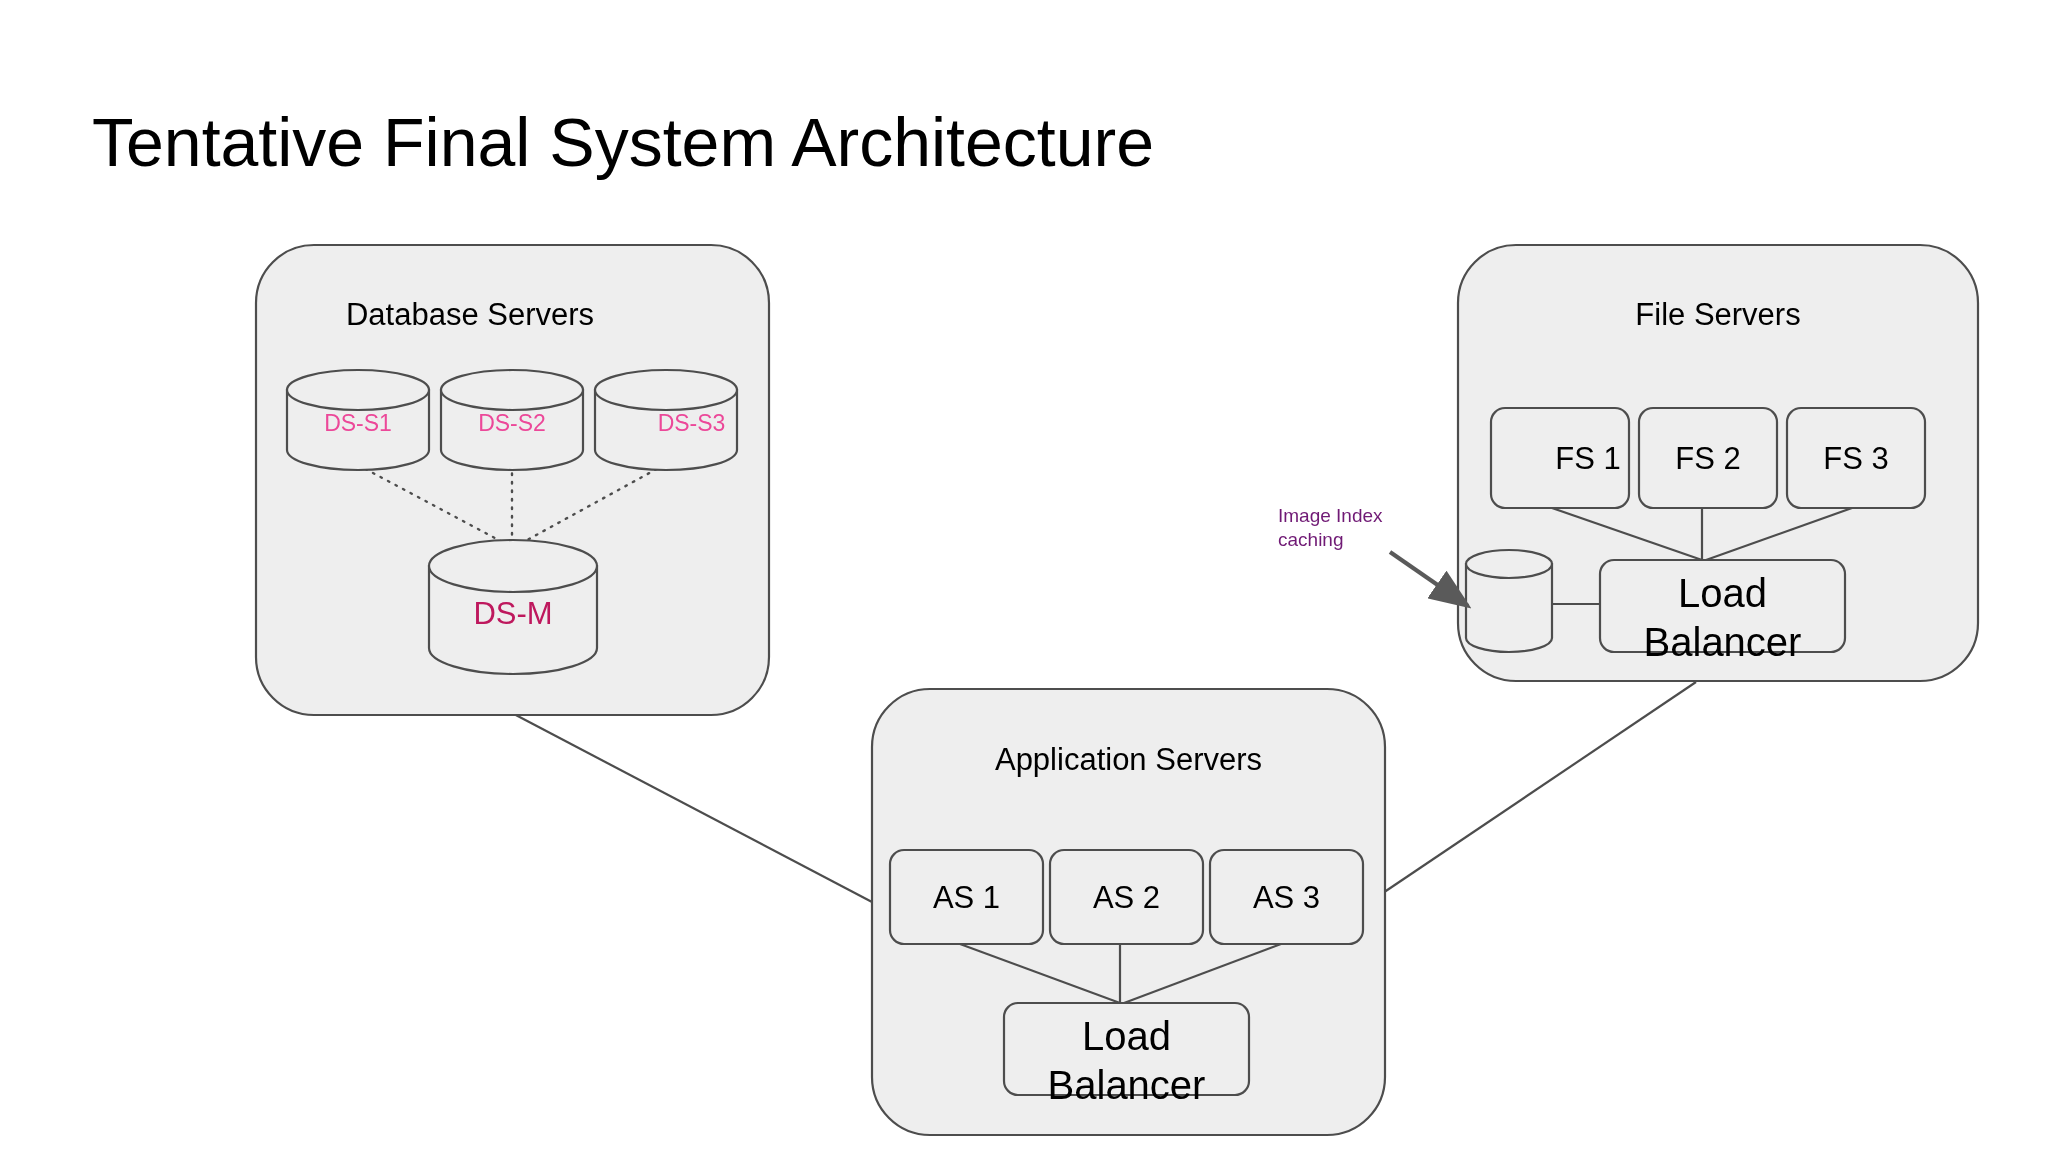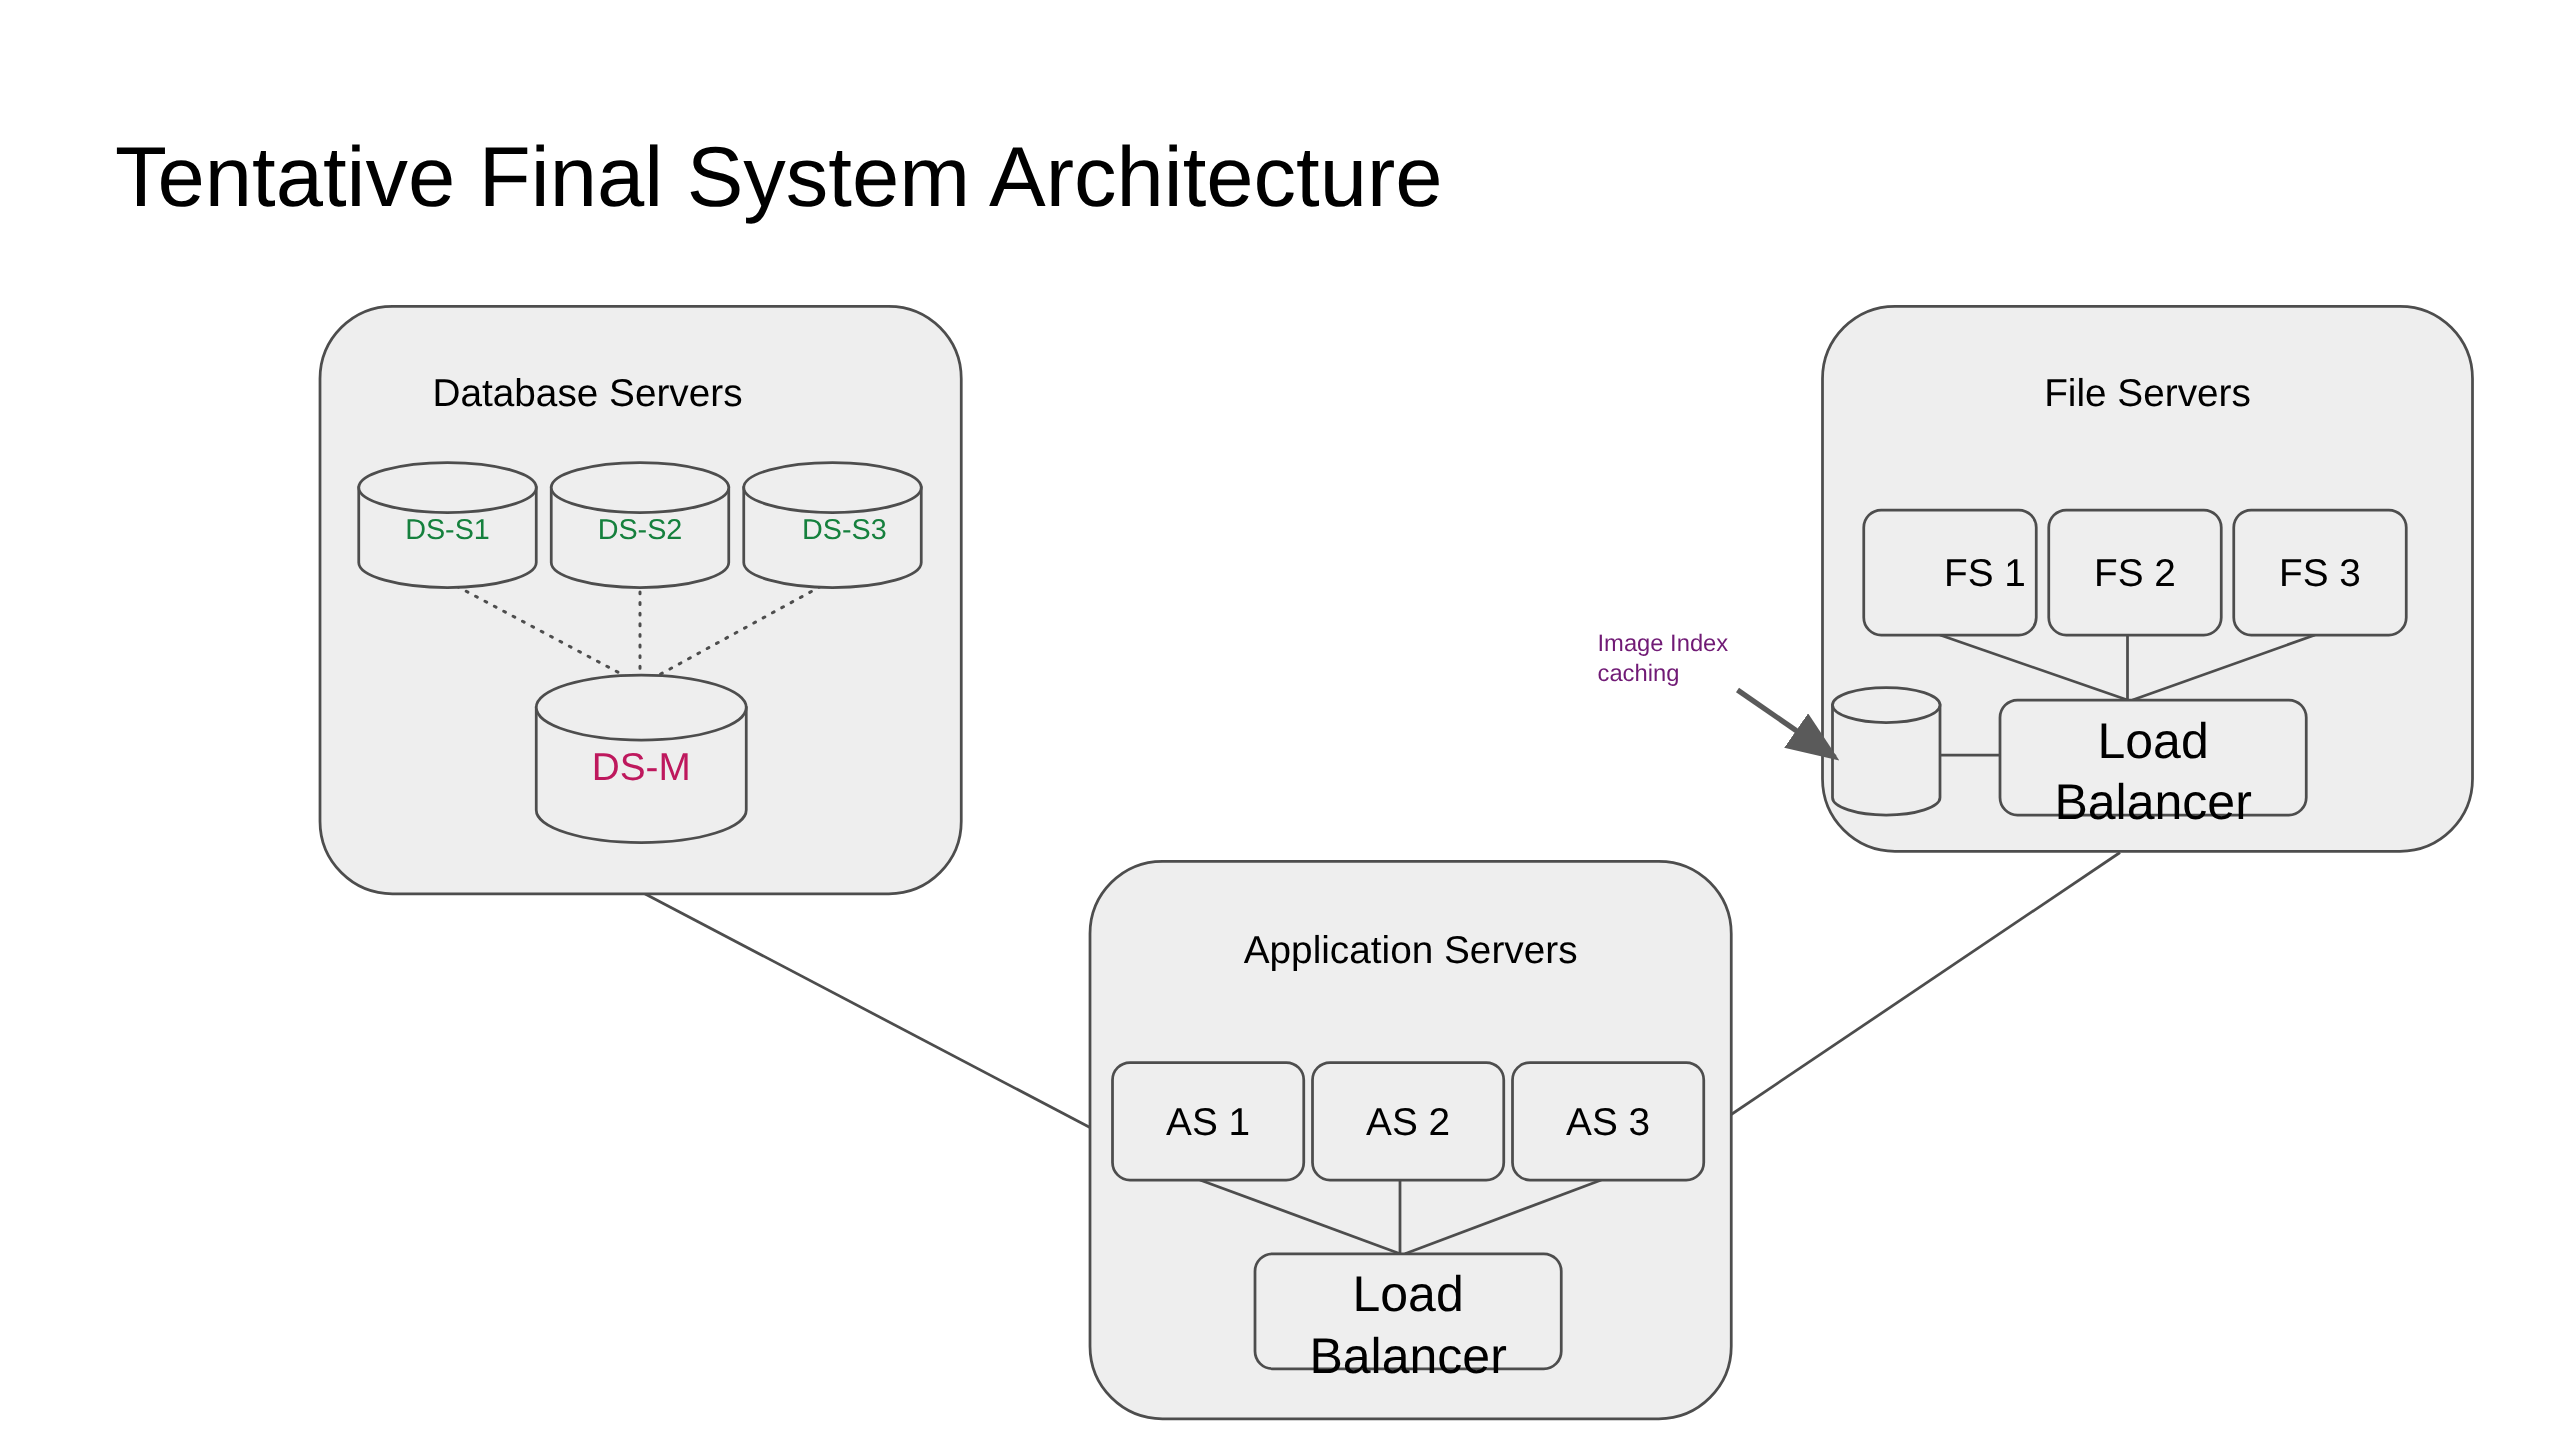--- a/index.html
+++ b/index.html
@@ -43,21 +43,21 @@
     font-size: 31px;
     text-align: center;
     white-space: nowrap;
     color: #000000;
   }
   .cyl-label {
     position: absolute;
     font-size: 23px;
     text-align: center;
     white-space: nowrap;
-    color: #15803d;
+    color: #ec4899;
   }
   .cyl-label-lg {
     position: absolute;
     font-size: 31px;
     text-align: center;
     white-space: nowrap;
     color: #be185d;
   }
   .annot {
     position: absolute;
@@ -164,21 +164,21 @@
     <rect x="1004" y="1003" width="245" height="92" rx="14" ry="14" fill="#eeeeee" stroke="#4d4d4d" stroke-width="2.2"></rect>
   </g>
 </svg>
 
 <div class="title">Tentative Final System Architecture</div>
 
 <div class="group-title" style="left:256px; top:297px; width:428px;">Database Servers</div>
 
 <div class="cyl-label" style="left:287px; top:410px; width:142px;">DS-S1</div>
 <div class="cyl-label" style="left:441px; top:410px; width:142px;">DS-S2</div>
-<div class="cyl-label" style="left:595px; top:410px; width:161px;text-align:center;">DS-S3</div>
+<div class="cyl-label" style="left:611px; top:410px; width:161px;text-align:center;">DS-S3</div>
 
 <div class="cyl-label-lg" style="left:429px; top:596px; width:168px;">DS-M</div>
 
 <div class="group-title" style="left:1458px; top:297px; width:520px;">File Servers</div>
 
 <div class="node-label" style="left:1491px; top:441px; width:138px;padding-left:28px;">FS 1</div>
 <div class="node-label" style="left:1639px; top:441px; width:138px;">FS 2</div>
 <div class="node-label" style="left:1787px; top:441px; width:138px;">FS 3</div>
 
 <div class="lb-label" style="left:1600px; top:569px; width:245px;">

